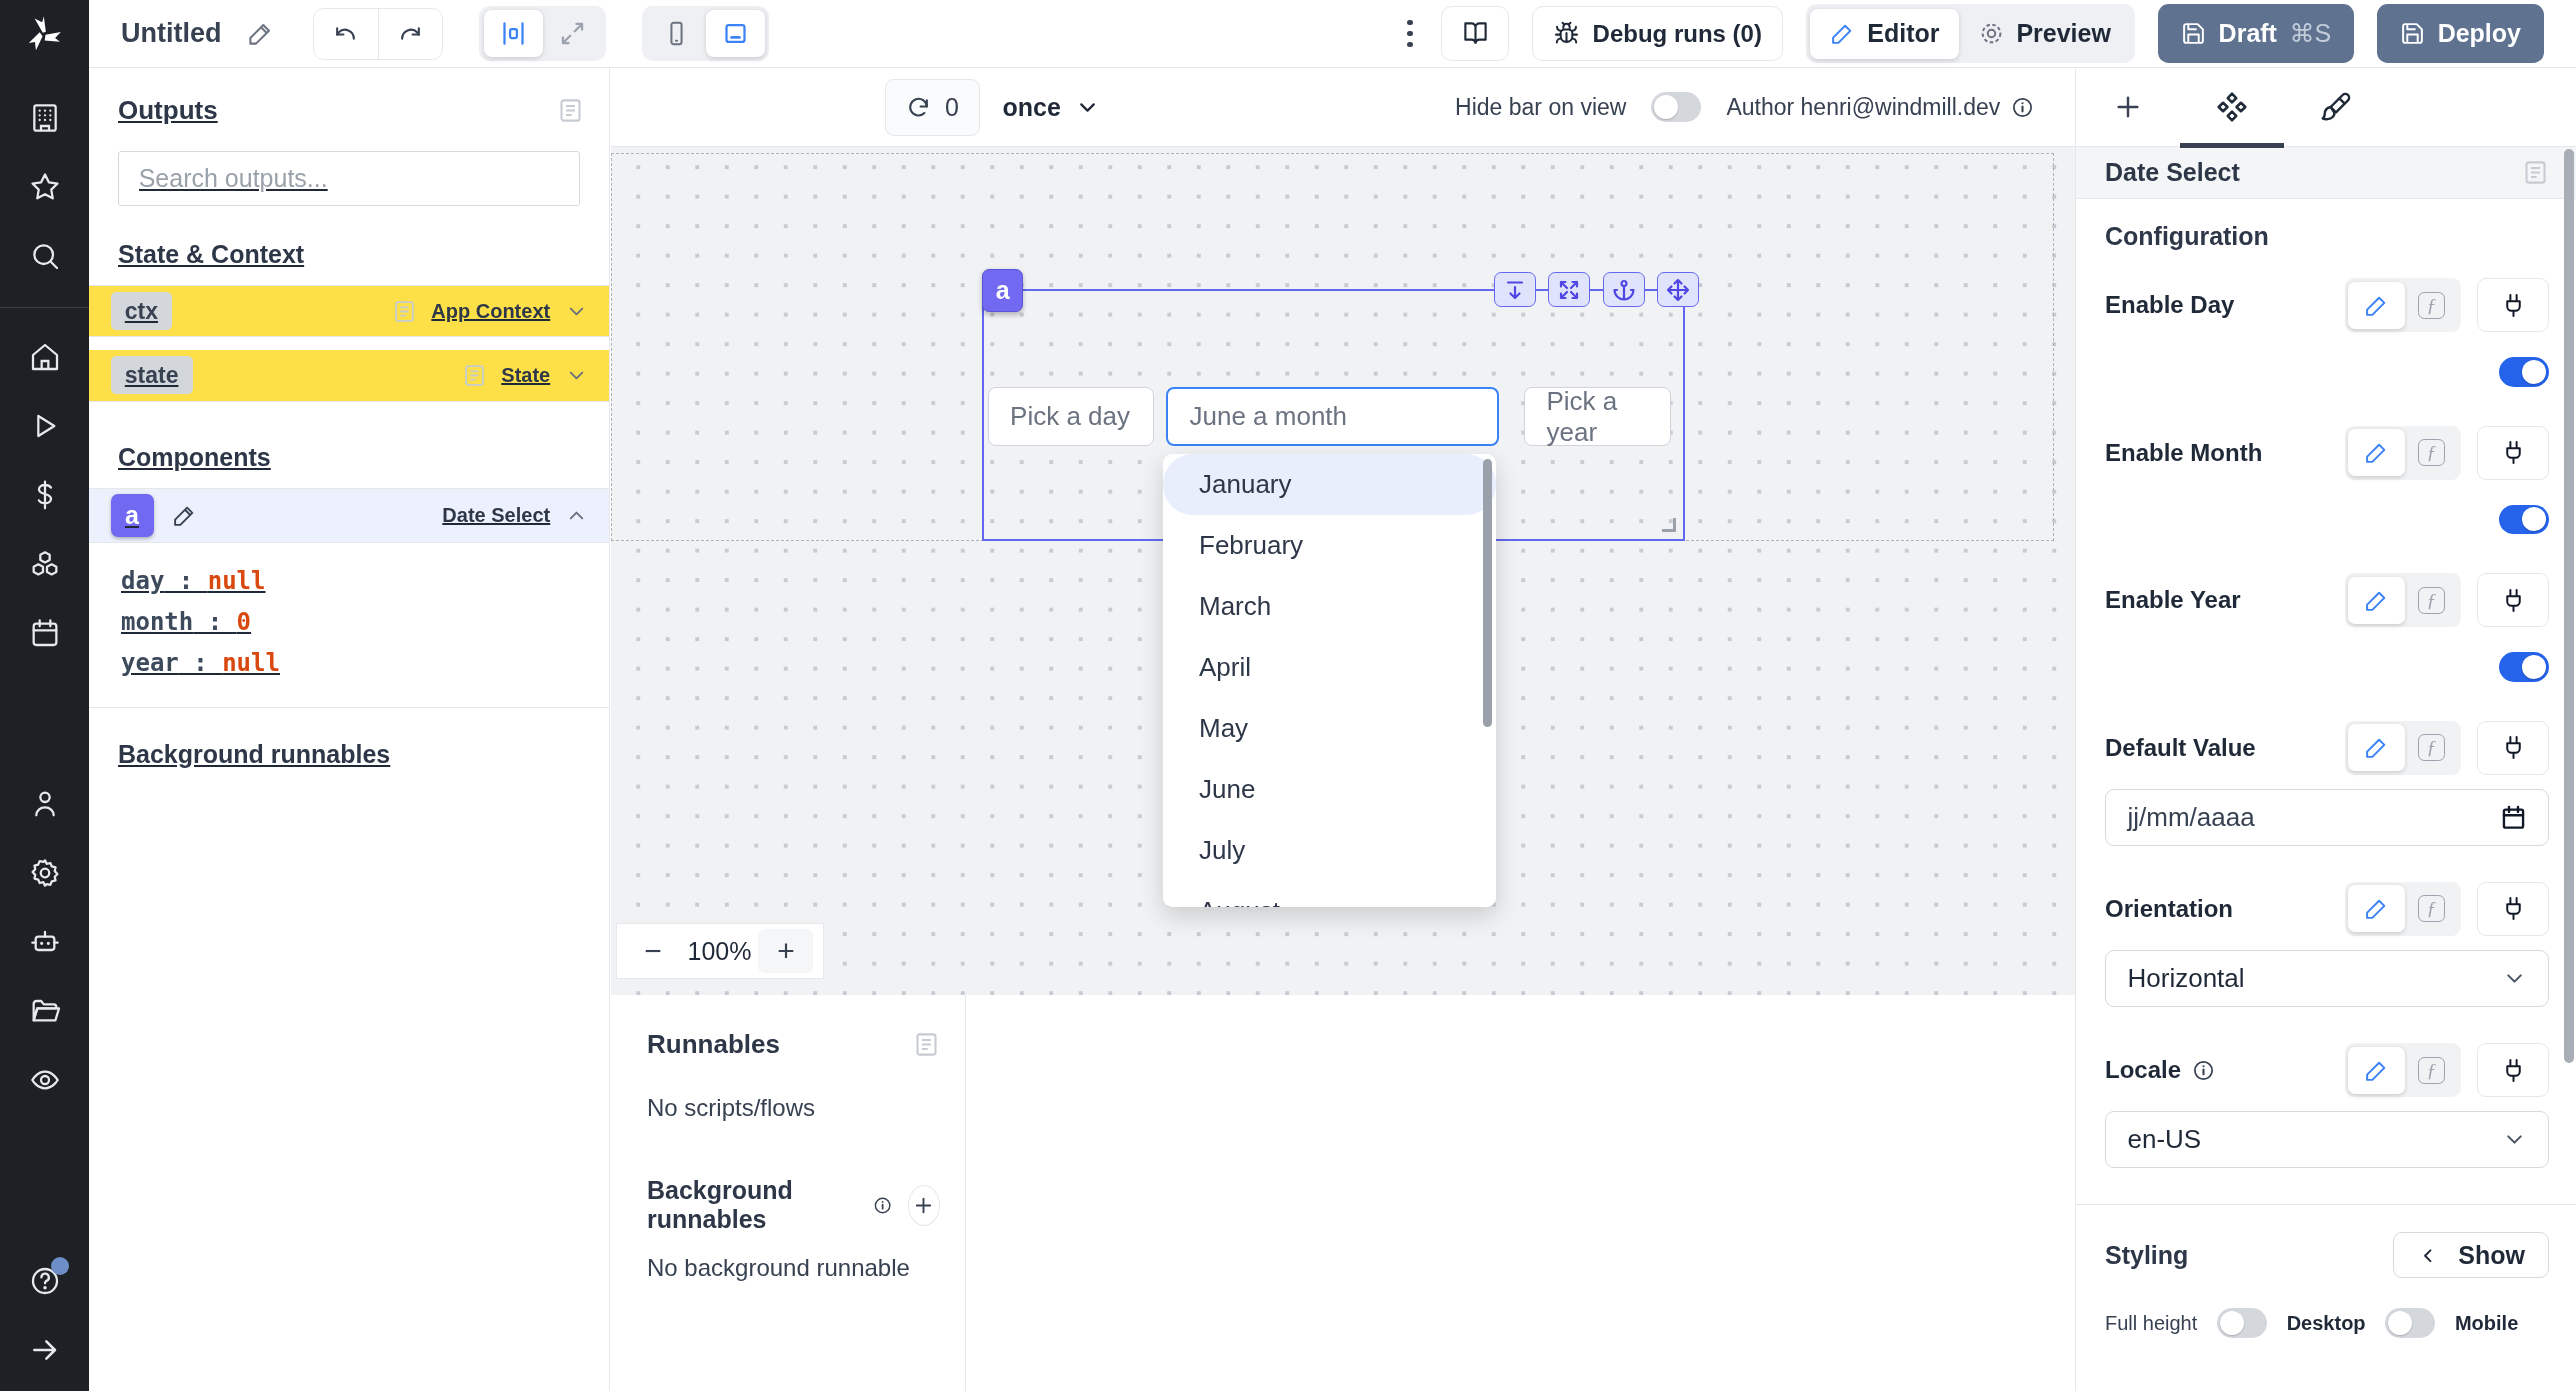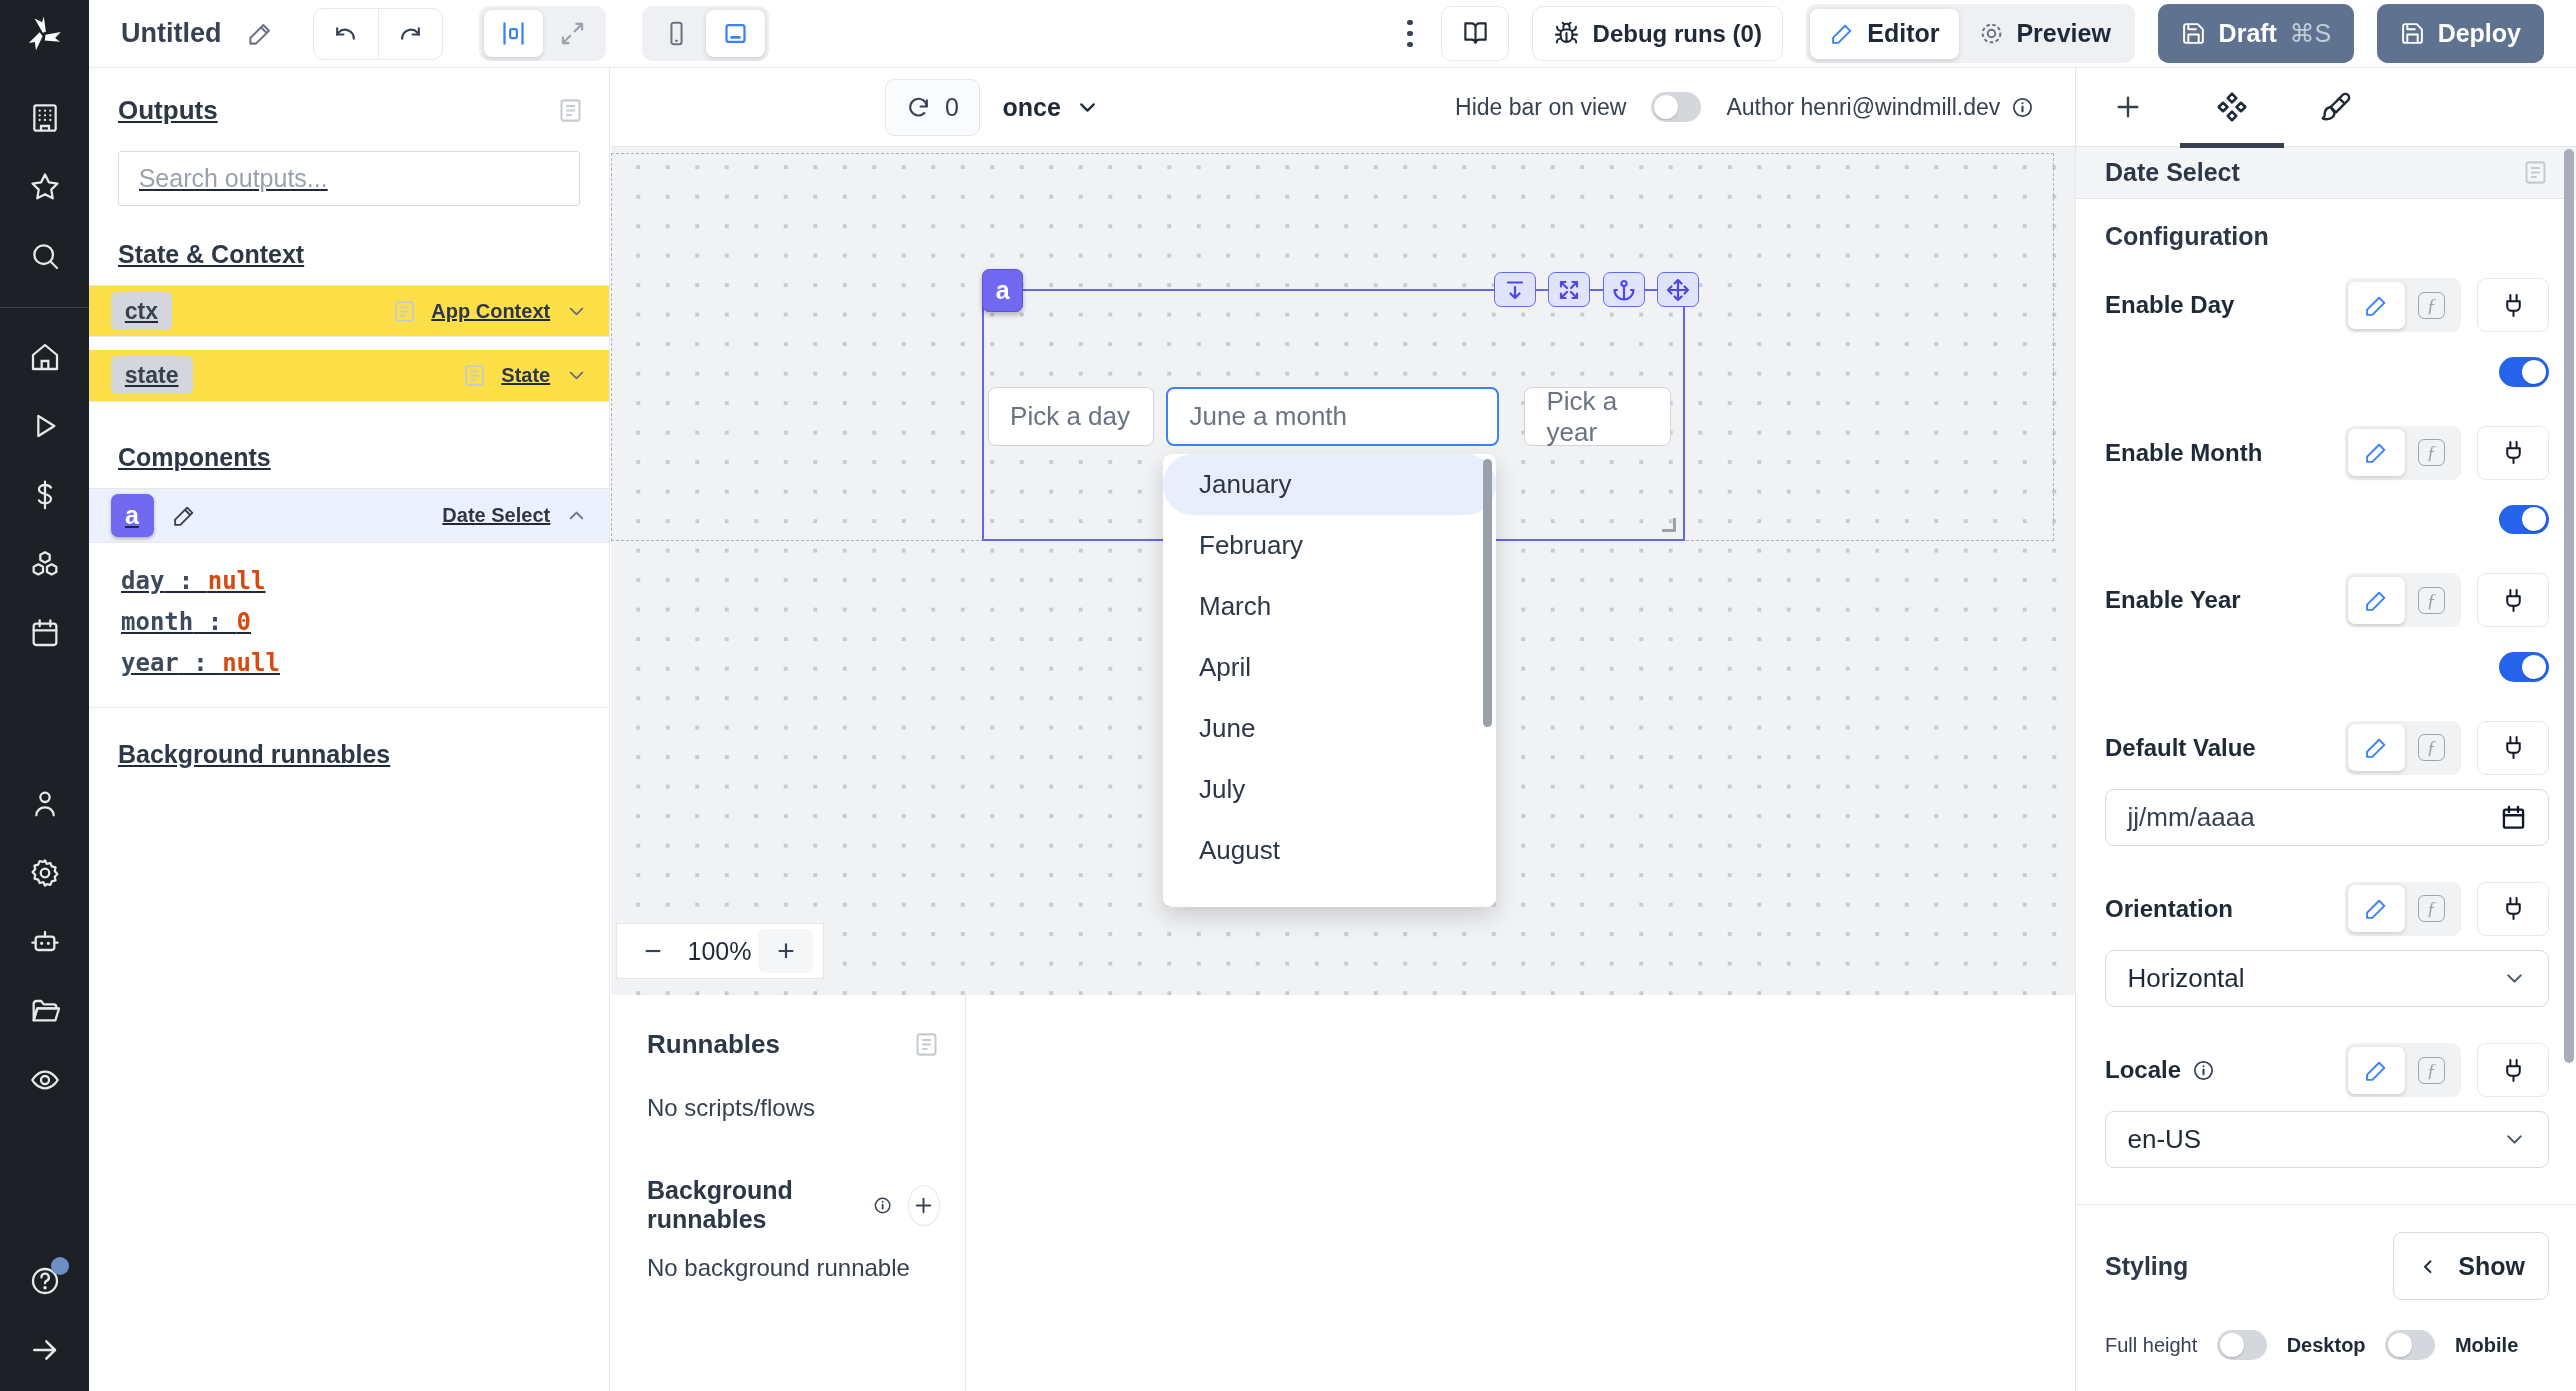--- a/index.html
+++ b/index.html
@@ -122,21 +122,21 @@
   .toggle { width:50px; height:29.5px; border-radius:15px; position:relative; cursor:pointer; }
   .toggle.on { background:#2563eb; }
   .toggle.off { background:#d4d8dd; }
   .toggle .knob { position:absolute; top:2.7px; width:24px; height:24px; border-radius:50%; background:#fff; box-shadow:0 0.9px 1.8px rgba(0,0,0,.2); }
   .toggle.on .knob { right:2.7px; }
   .toggle.off .knob { left:2.7px; }
   .field-input { margin:14.3px 0 36px 0; height:57px; border:0.9px solid #d6dade; border-radius:9px; display:flex; align-items:center; justify-content:space-between; padding:0 21.5px; font-size:26px; color:#374151; cursor:text; }
   .selectbox { margin:14.3px 0 36px 0; height:57px; border:0.9px solid #d6dade; border-radius:9px; display:flex; align-items:center; justify-content:space-between; padding:0 21.5px; font-size:26px; color:#1f2937; cursor:pointer; }
   .divider { height:0.9px; background:#e5e7eb; margin:3.6px -27px 0 -29px; }
   .style-row { display:flex; align-items:center; justify-content:space-between; margin-top:27px; }
-  .show-btn { display:flex; align-items:center; gap:19.7px; border:0.9px solid #d6dade; border-radius:9px; height:68px; padding:0 23px; font-size:25px; font-weight:700; color:#1f2937; cursor:pointer; }
+  .show-btn { display:flex; align-items:center; gap:19.7px; border:0.9px solid #d6dade; border-radius:9px; height:46px; padding:0 23px; font-size:25px; font-weight:700; color:#1f2937; cursor:pointer; }
   .fh-row { display:flex; align-items:center; gap:19.7px; margin-top:30px; font-size:20px; color:#374151; }
   .fh-row .bold { font-weight:700; color:#1f2937; }
   .panel-scroll { position:absolute; right:1.8px; top:81px; width:9.8px; height:914px; border-radius:5.4px; background:#a9aeb6; }
 </style>
 </head>
 <body>
 
 <div class="app">
 
   <nav class="sidebar">
@@ -473,20 +473,21 @@
         <div class="dinput focused" style="left:182px;width:333px">June a month</div>
         <div class="dinput" style="left:540px;width:147px">Pick a year</div>
         <div class="resize-corner"></div>
       </div>
 
       <div class="dropdown">
         <div class="ditem hl">January</div>
         <div class="ditem">February</div>
         <div class="ditem">March</div>
         <div class="ditem">April</div>
+        <div class="ditem">May</div>
         <div class="ditem">June</div>
         <div class="ditem">July</div>
         <div class="ditem">August</div>
         <span class="dscroll"></span>
       </div>
 
       <div class="zoomctl">
         <span class="zbtn">−</span>
         <span class="zval">100%</span>
         <span class="zbtn plus">+</span>

